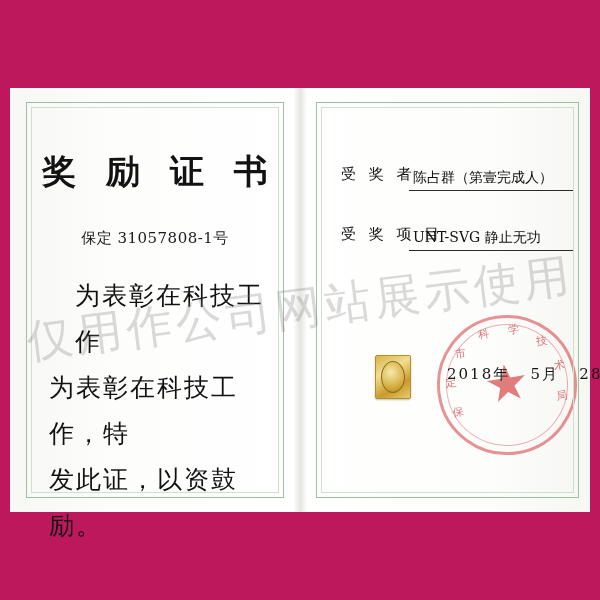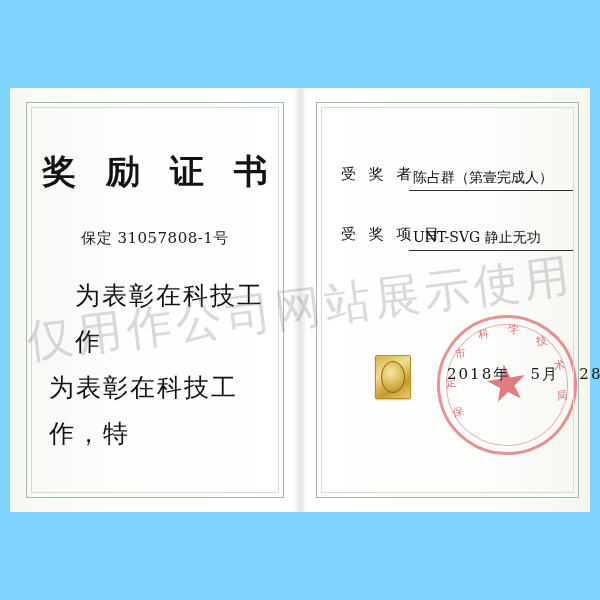--- a/index.html
+++ b/index.html
@@ -11,21 +11,21 @@
     height: 600px;
     background: #ffffff;
     font-family: "Liberation Sans", sans-serif;
     overflow: hidden;
   }
 
   .page {
     position: relative;
     width: 600px;
     height: 600px;
-    background: #7dd3fc;
+    background: #be185d;
   }
 
   
   .certificate {
     position: absolute;
     left: 10px;
     top: 88px;
     width: 580px;
     height: 424px;
     background: #fdfdfb;
@@ -255,20 +255,21 @@
   <div class="certificate">
     <div class="paper-tint"></div>
     <div class="gutter"></div>
 
     <div class="leaf left">
       <div class="title">奖 励 证 书</div>
       <div class="doc-no">保定 31057808-1号</div>
       <div class="body-text">
         <div class="l1">为表彰在科技工作</div>
         <div class="l2">为表彰在科技工作，特</div>
+        <div class="l3">发此证，以资鼓励。</div>
       </div>
     </div>
 
     <div class="leaf right">
 
       <div class="field" id="f-recipient">
         <span class="label">受 奖 者</span>
         <span class="value">陈占群（第壹完成人）</span>
         <span class="rule"></span>
       </div>

